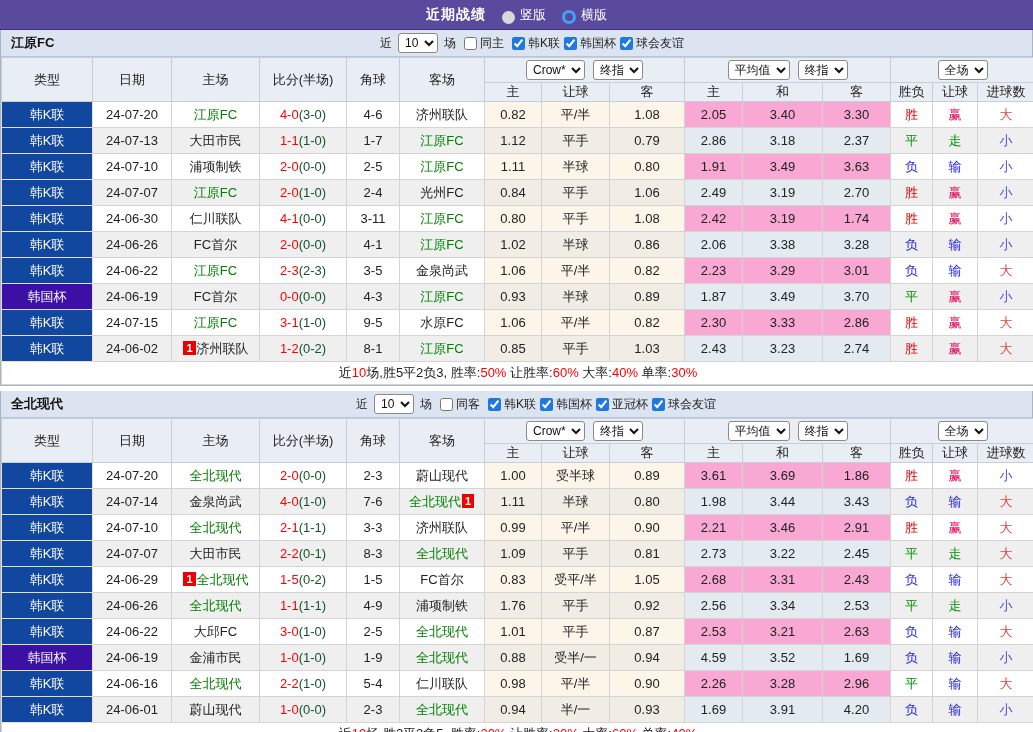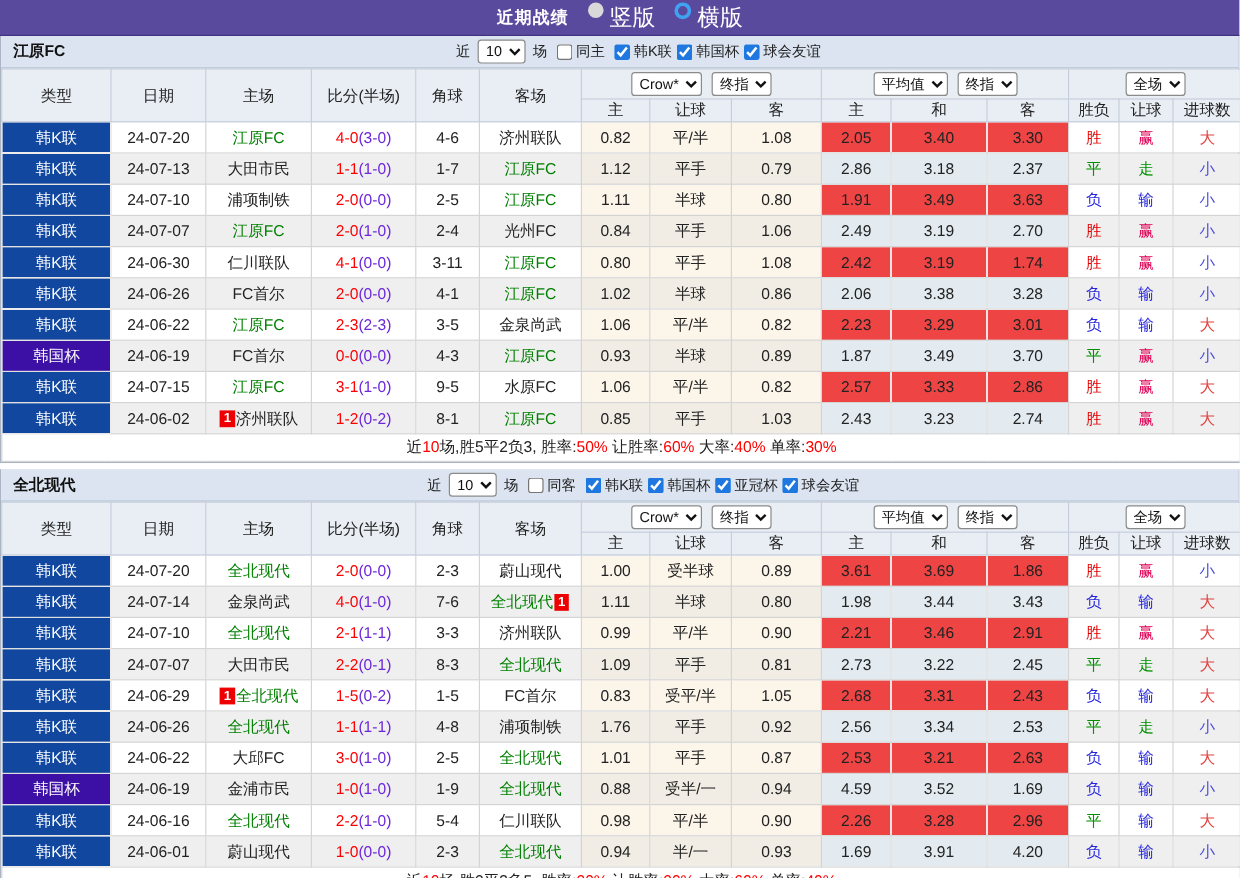--- a/index.html
+++ b/index.html
@@ -8,21 +8,21 @@
     width:1033px; height:732px; overflow:hidden;
     font-family:"Liberation Sans","DejaVu Sans",sans-serif;
     font-size:13px; color:#222;
   }
   
   .titlebar {
     height:30px; background:#5a4a9e; border-bottom:1px solid #3f3380;
     display:flex; align-items:center; justify-content:center; gap:16px; color:#fff;
   }
   .titlebar .t { font-weight:bold; font-size:14px; letter-spacing:1px; }
-  .radio-opt { display:inline-flex; align-items:flex-start; gap:5px; font-size:19px; cursor:pointer; }
+  .radio-opt { display:inline-flex; align-items:flex-end; gap:5px; font-size:13px; cursor:pointer; }
   .r-dot { width:13px; height:13px; border-radius:50%; display:inline-block; }
   .r-gray { background:#d9d9d9; }
   .r-blue { background:transparent; border:3px solid #3fa3f2; width:14px; height:14px; }
   
   .section { border:1px solid #aab4c3; border-top:none; }
   .section-bar {
     height:27px; background:#dbe4f0; border-bottom:1px solid #b9c6d8;
     display:flex; align-items:center; padding:0 10px; font-size:13px;
   }
   .team-name { font-weight:bold; color:#111; }
@@ -47,25 +47,25 @@
   th .sel-wrap { display:flex; justify-content:center; gap:8px; }
   td {
     height:26px; text-align:center; border:1px solid #d4d4d4;
     font-size:13px; padding:0 1px; white-space:nowrap; overflow:hidden;
   }
   tr.odd  td { background:#fff; }
   tr.even td { background:#efefef; }
   td.c-type { color:#fff; font-size:13px; border-color:#e0e0e0; }
   tr.odd  td.c-crow { background:#fcf5ea; }
   tr.even td.c-crow { background:#f1ede4; }
-  tr.odd  td.c-avg  { background:#ef4444; }
+  tr.odd  td.c-avg  { background:#f9a8d4; }
   tr.even td.c-avg  { background:#e3ebf0; }
   .tg { color:#008000; }
   .sc-main { color:#f00; }
-  .sc-half { color:#6d28d9; }
+  .sc-half { color:#14532d; }
   .badge {
     display:inline-block; background:#ee0000; color:#fff; font-size:11px;
     line-height:14px; padding:0 3px; margin:0 1px; font-weight:bold; vertical-align:1px;
   }
   tr.summary td { height:23px; background:#fff; font-size:13px; color:#222; }
   tr.summary .red { color:#f00; }
   .gap { height:5px; background:#fff; }
 </style>
 </head>
 <body>
@@ -307,21 +307,21 @@
         <tr class="odd">
           <td class="c-type" style="background: rgb(17, 71, 159);">韩K联</td>
           <td class="c-date">24-07-15</td>
           <td class="c-team"><span class="tg">江原FC</span></td>
           <td class="c-score"><span class="sc-main">3-1</span><span class="sc-half">(1-0)</span></td>
           <td class="c-corner">9-5</td>
           <td class="c-team"><span>水原FC</span></td>
           <td class="c-crow">1.06</td>
           <td class="c-crow">平/半</td>
           <td class="c-crow">0.82</td>
-          <td class="c-avg">2.57</td>
+          <td class="c-avg">2.30</td>
           <td class="c-avg">3.33</td>
           <td class="c-avg">2.86</td>
           <td class="c-full" style="color: rgb(225, 0, 0);">胜</td>
           <td class="c-full" style="color: rgb(224, 0, 85);">赢</td>
           <td class="c-full" style="color: rgb(225, 68, 68);">大</td>
         </tr>
         <tr class="even">
           <td class="c-type" style="background: rgb(17, 71, 159);">韩K联</td>
           <td class="c-date">24-06-02</td>
           <td class="c-team"><span class="badge">1</span><span>济州联队</span></td>
@@ -520,21 +520,21 @@
           <td class="c-avg">2.43</td>
           <td class="c-full" style="color: rgb(37, 37, 221);">负</td>
           <td class="c-full" style="color: rgb(37, 37, 221);">输</td>
           <td class="c-full" style="color: rgb(225, 68, 68);">大</td>
         </tr>
         <tr class="even">
           <td class="c-type" style="background: rgb(17, 71, 159);">韩K联</td>
           <td class="c-date">24-06-26</td>
           <td class="c-team"><span class="tg">全北现代</span></td>
           <td class="c-score"><span class="sc-main">1-1</span><span class="sc-half">(1-1)</span></td>
-          <td class="c-corner">4-8</td>
+          <td class="c-corner">4-9</td>
           <td class="c-team"><span>浦项制铁</span></td>
           <td class="c-crow">1.76</td>
           <td class="c-crow">平手</td>
           <td class="c-crow">0.92</td>
           <td class="c-avg">2.56</td>
           <td class="c-avg">3.34</td>
           <td class="c-avg">2.53</td>
           <td class="c-full" style="color: rgb(0, 144, 0);">平</td>
           <td class="c-full" style="color: rgb(0, 144, 0);">走</td>
           <td class="c-full" style="color: rgb(73, 73, 221);">小</td>

